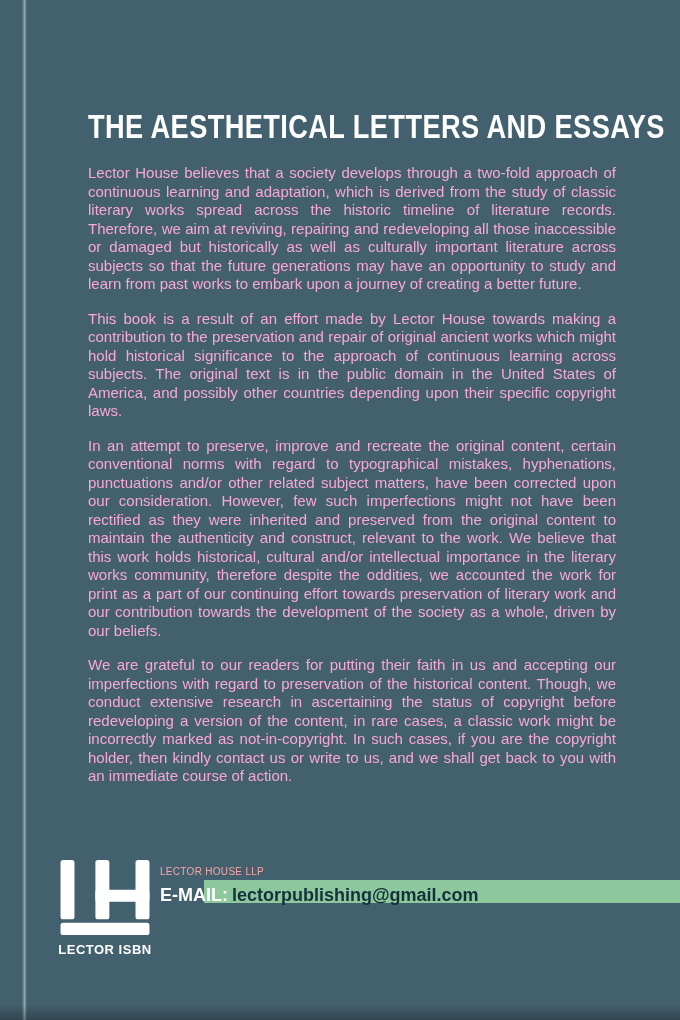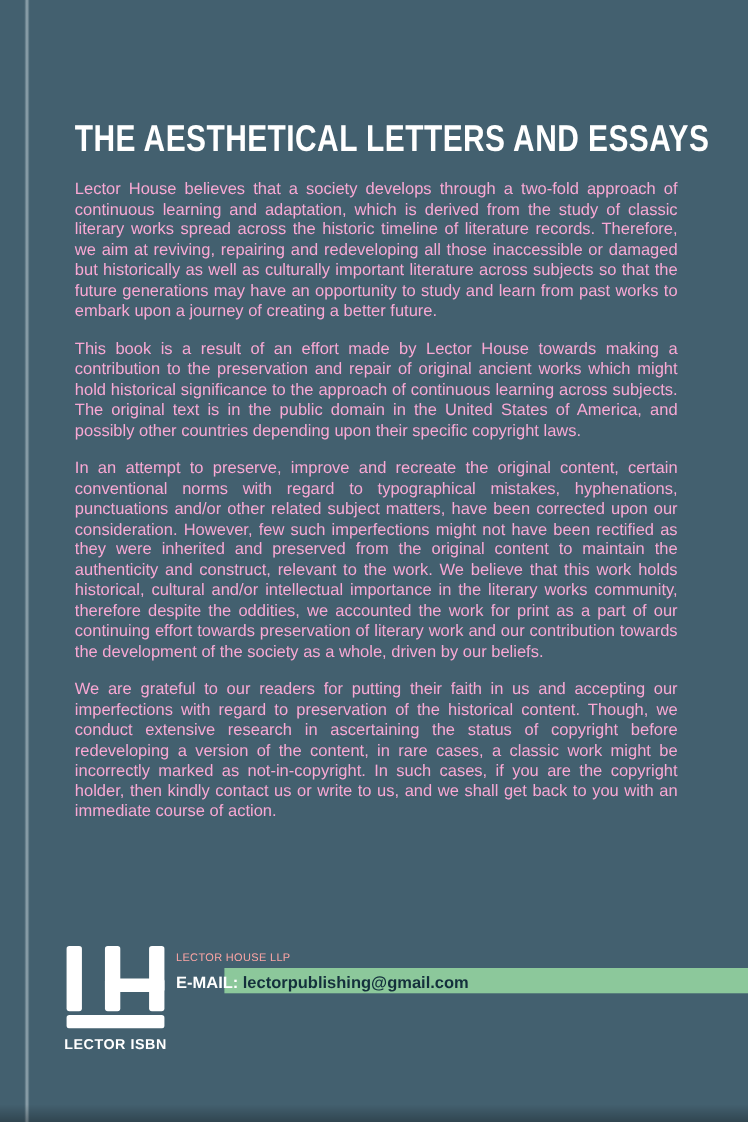--- a/index.html
+++ b/index.html
@@ -19,21 +19,21 @@
     position: absolute; left: 0; right: 0; bottom: 0; height: 16px;
     background: linear-gradient(180deg, rgba(0,0,0,0), rgba(0,0,0,0.28));
     pointer-events: none;
   }
   .left-edge {
     position: absolute; left: 22px; top: 0; width: 5px; height: 100%;
     background: linear-gradient(90deg, rgba(228,238,242,0), rgba(228,238,242,0.5) 50%, rgba(228,238,242,0));
   }
   .content {
     position: absolute; left: 0; top: 0; width: 680px;
-    padding: 106px 52px 0 68px;
+    padding: 106px 52px 0 88px;
     box-sizing: border-box;
   }
   .title {
     margin: 0 0 17px 0;
     line-height: 40px;
     white-space: nowrap;
   }
   .title-inner {
     display: inline-block;
     transform: scaleX(0.80);
@@ -67,21 +67,21 @@
     font-weight: 700;
     font-size: 13px;
     letter-spacing: 0.5px;
     white-space: nowrap;
   }
   .pub-info { position: absolute; left: 160px; top: 866px; }
   .pub-name {
     color: #fca5a5; font-weight: 400; font-size: 10px; letter-spacing: 0.3px;
     height: 16px;
   }
-  .email-line { margin-top: 3px; font-size: 15px; font-weight: 700; white-space: nowrap; }
+  .email-line { margin-top: 3px; font-size: 18px; font-weight: 700; white-space: nowrap; }
   .email-label { color: #ffffff; }
   .email-value { color: #14303c; margin-left: 4px; }
   .barcode-box {
     position: absolute; left: 462px; top: 858px; width: 166px; height: 104px;
     background: #ffffff;
     box-sizing: border-box;
     padding: 5px 6px 4px 6px;
     display: flex; flex-direction: column; align-items: center;
   }
   .isbn-label {

